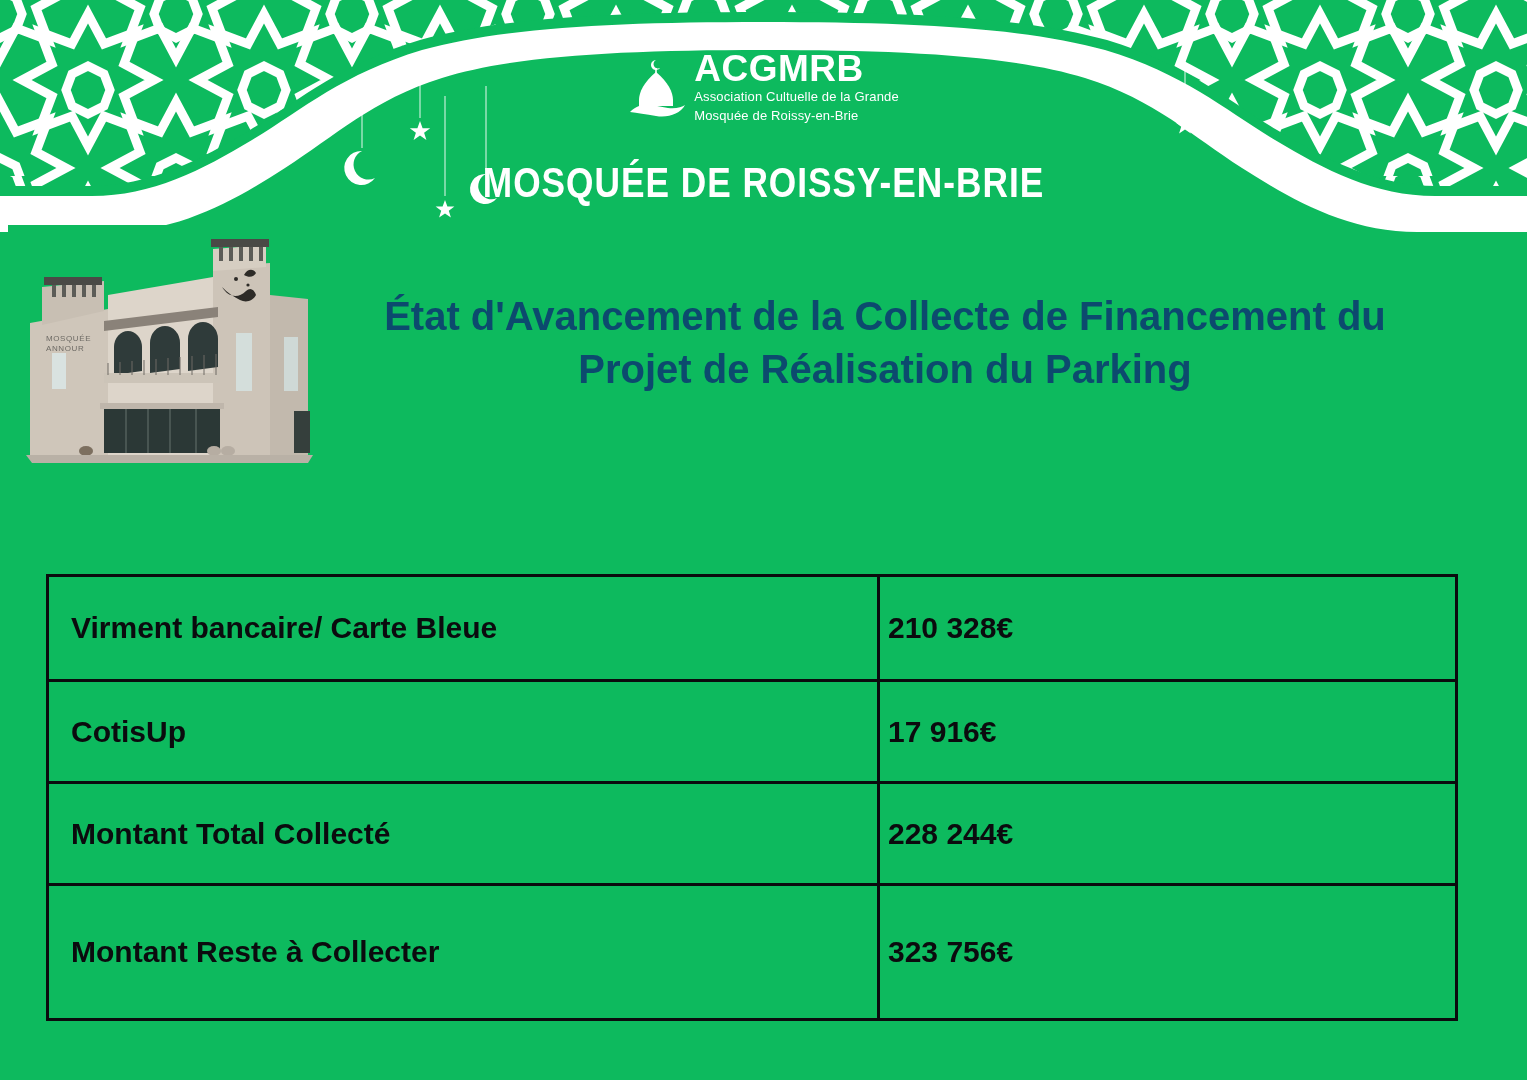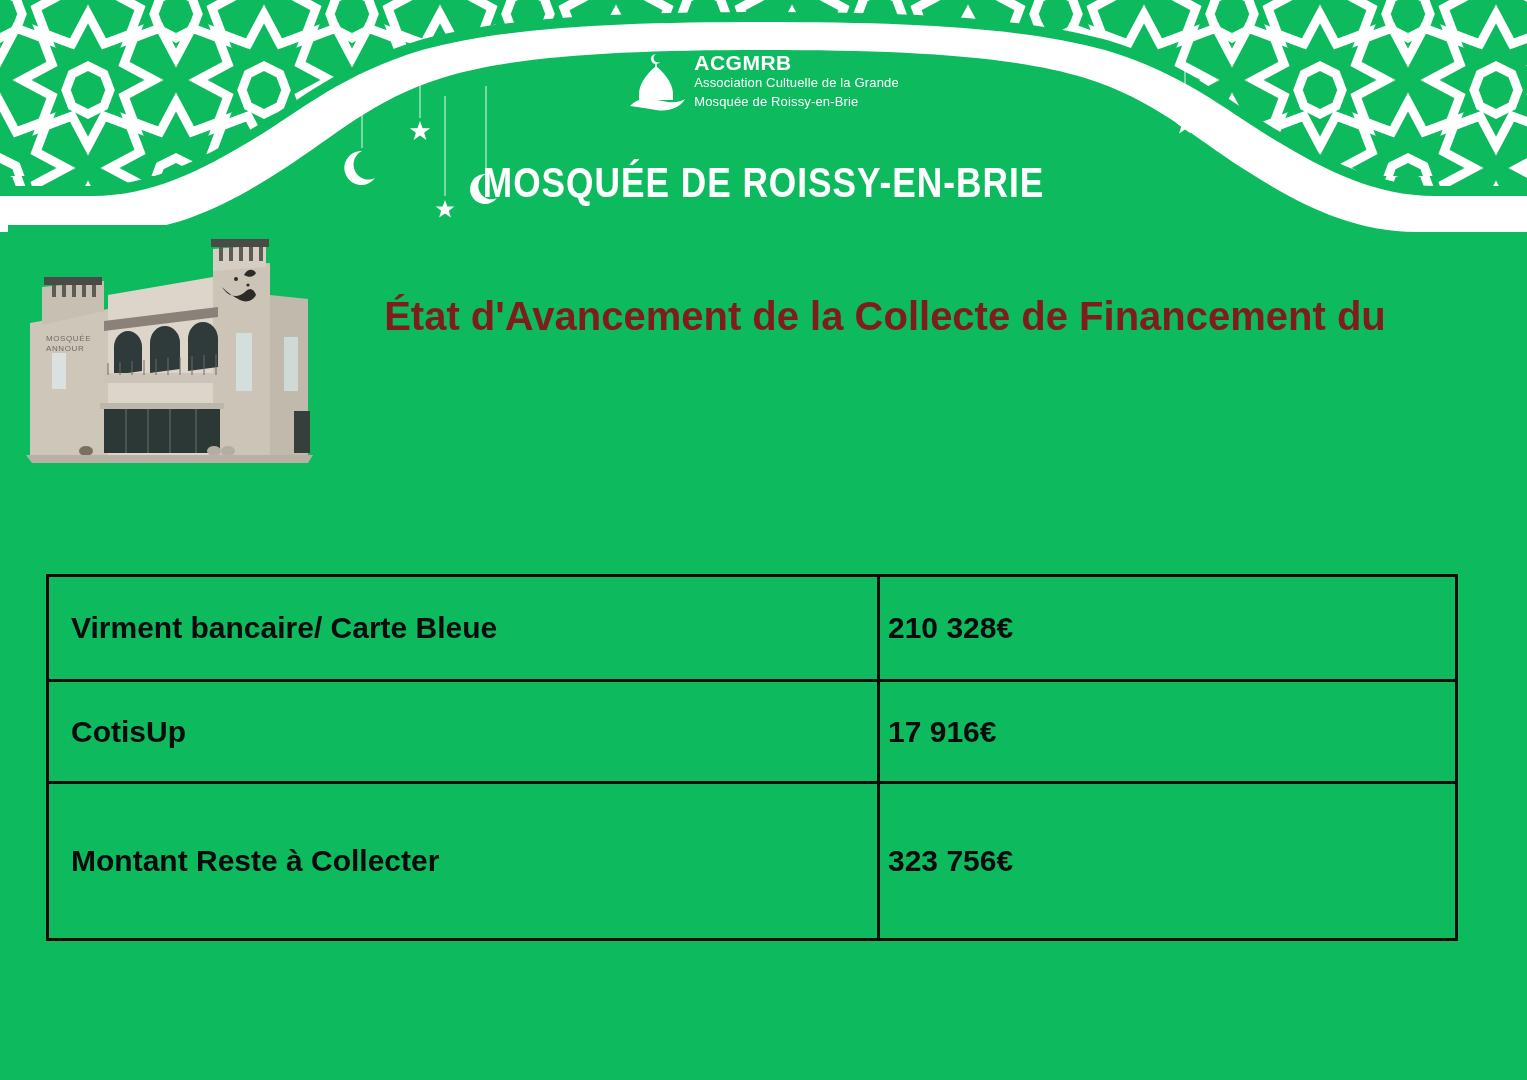--- a/index.html
+++ b/index.html
@@ -36,21 +36,21 @@
   .logo-block {
     position:absolute;
     left:0; right:0; top:50px;
     display:flex; justify-content:center; align-items:center;
     gap:8px;
   }
   .logo-mark { width:58px; height:62px; flex:none; }
   .logo-text { display:flex; flex-direction:column; justify-content:center; }
   .logo-title {
     color:#ffffff;
-    font-size:21px;
+    font-size:37px;
     font-weight:bold;
     letter-spacing:0.5px;
     line-height:1;
     font-family:"Liberation Sans", sans-serif;
   }
   .logo-sub {
     color:#ffffff;
     font-size:13px;
     line-height:1.28;
     letter-spacing:0.15px;
@@ -71,21 +71,21 @@
     font-family:"Liberation Sans Narrow","Liberation Sans", sans-serif;
     white-space:nowrap;
   }
 
   
   .main-title {
     position:absolute;
     left:330px; top:290px;
     width:1110px;
     text-align:center;
-    color:#7f1d1d;
+    color:#0c4a6e;
     font-size:40px;
     font-weight:bold;
     line-height:1.32;
     font-family:"Liberation Sans", sans-serif;
   }
   .main-title .ln { display:block; }
 
   
   .ribbon {
     position:absolute;
@@ -122,21 +122,21 @@
     font-size:30px;
     font-weight:bold;
     font-family:"Liberation Sans", sans-serif;
     vertical-align:middle;
   }
   .amount-table td.c-label { width:831px; }
   .amount-table td.c-value { width:578px;padding-left:8px; }
   .amount-table tr.r0 td { height:105px; }
   .amount-table tr.r1 td { height:102px; }
   .amount-table tr.r2 td { height:102px; }
-  .amount-table tr.r3 td { height:157px; }
+  .amount-table tr.r3 td { height:135px; }
 </style>
 </head>
 <body>
 
 <div class="poster">
 
   <div class="deco-band">
     <svg viewBox="0 0 1527 250" xmlns="http://www.w3.org/2000/svg">
       <defs>
         <pattern id="stars" x="0" y="0" width="176" height="176" patternUnits="userSpaceOnUse">
@@ -323,33 +323,38 @@
         <ellipse cx="206" cy="226" rx="7" ry="5" fill="#b6ada2"></ellipse>
         <ellipse cx="220" cy="226" rx="7" ry="5" fill="#b6ada2"></ellipse>
 
         <polygon points="18,230 305,230 300,238 24,238" fill="#b9b1a6"></polygon>
       </g>
     </svg>
   </div>
 
   <div class="main-title">
     <span class="ln">État d'Avancement de la Collecte de Financement du</span>
+    <span class="ln">Projet de Réalisation du Parking</span>
   </div>
 
 
   <table class="amount-table">
     <tbody>
       <tr class="r0">
         <td class="c-label">Virment bancaire/ Carte Bleue</td>
         <td class="c-value">210 328€</td>
       </tr>
       <tr class="r1">
         <td class="c-label">CotisUp</td>
         <td class="c-value">17 916€</td>
       </tr>
+      <tr class="r2">
+        <td class="c-label">Montant Total Collecté</td>
+        <td class="c-value">228 244€</td>
+      </tr>
       <tr class="r3">
         <td class="c-label">Montant Reste à Collecter</td>
         <td class="c-value">323 756€</td>
       </tr>
     </tbody>
   </table>
 
 </div>
 
 </body></html>

